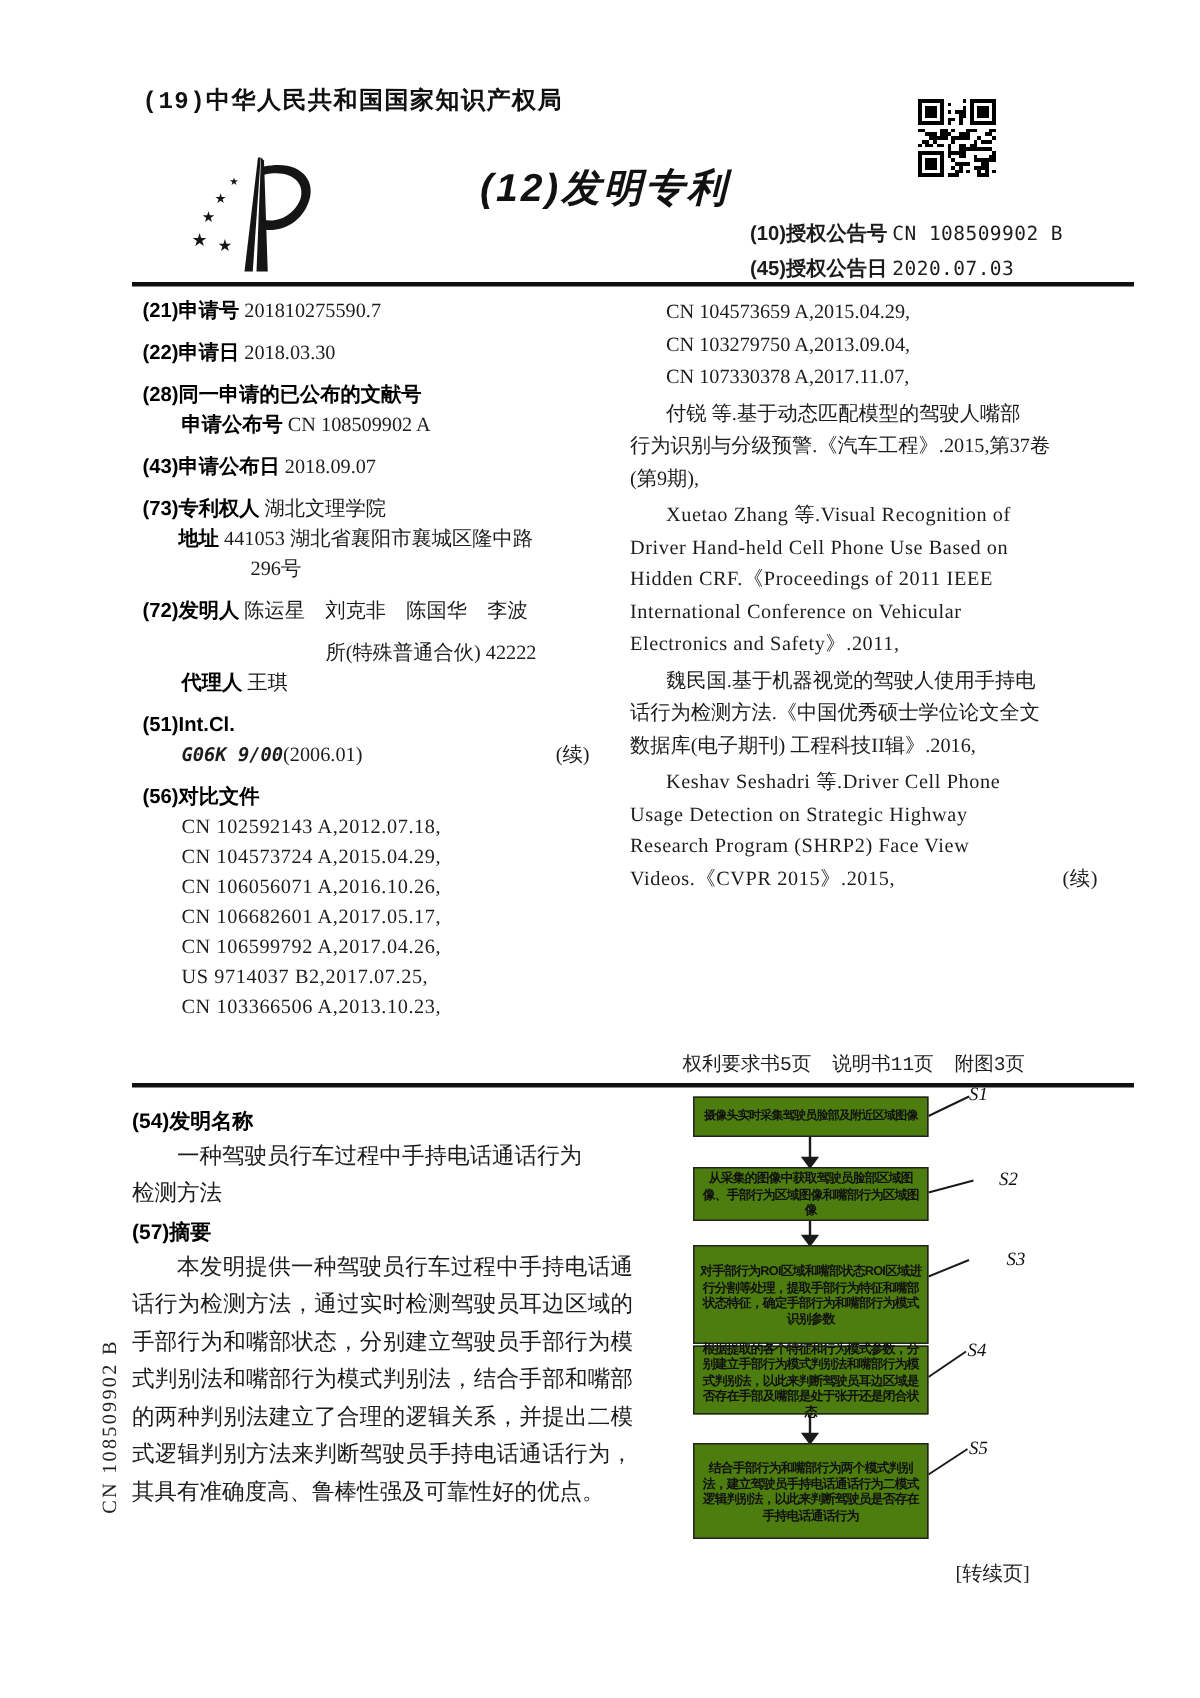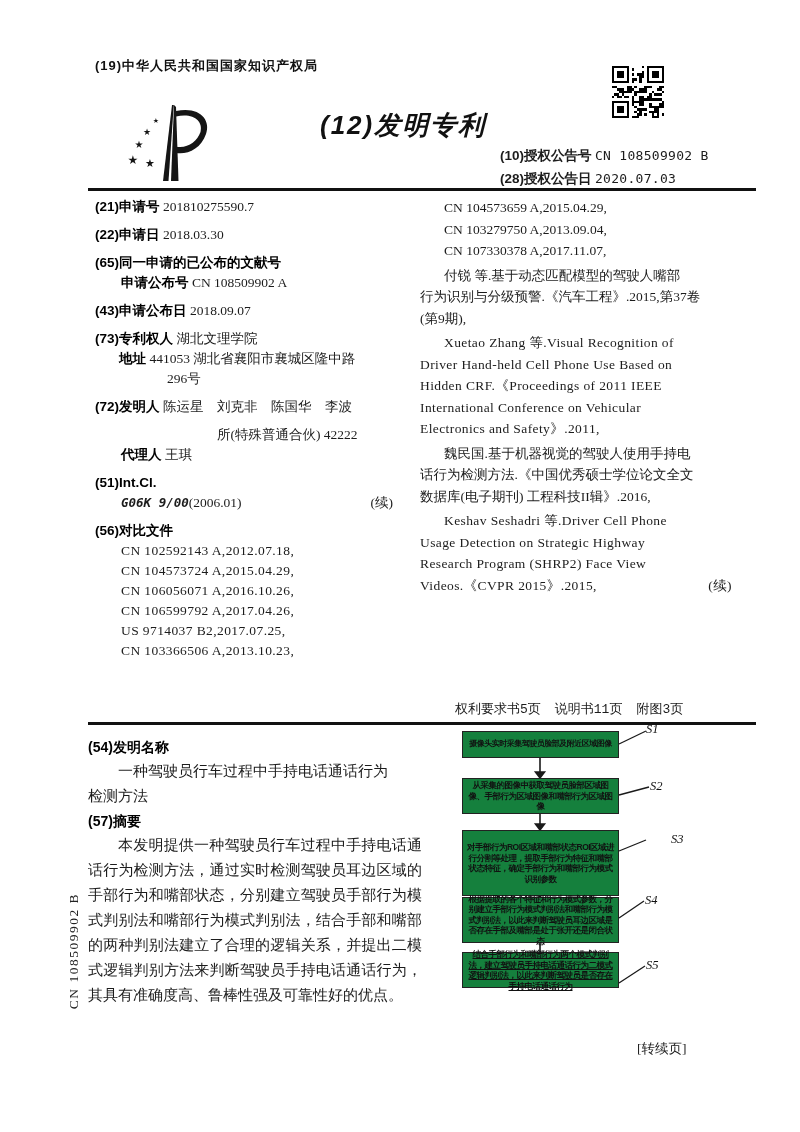--- a/index.html
+++ b/index.html
@@ -1,21 +1,21 @@
 <!DOCTYPE html>
 <html><head>
 <meta charset="utf-8">
 <style>
   html,body{margin:0;padding:0;background:#e8e8e8;}
   .page{position:relative;width:800px;height:1132px;background:#ffffff;overflow:hidden;
         font-family:"Liberation Serif","DejaVu Serif",serif;color:#1c1c1c;}
 
   
-  .office{position:absolute;left:95px;top:57px;font-size:13px;font-weight:bold;
-          font-family:Liberation Sans, sans-serif;color:#111;letter-spacing:1px;}
+  .office{position:absolute;left:95px;top:57px;font-size:16px;font-weight:bold;
+          font-family:Liberation Mono, monospace;color:#111;letter-spacing:1px;}
   .qr{position:absolute;left:612px;top:66px;width:52px;height:52px;}
   .logo{position:absolute;left:112px;top:96px;width:128px;height:90px;}
   .doc-type{position:absolute;left:320px;top:108px;font-size:26px;font-weight:bold;
             font-family:"Liberation Sans",sans-serif;color:#111;letter-spacing:2px;font-style:italic;}
   .hline{position:absolute;font-size:13.5px;white-space:nowrap;}
   .grant-no{left:500px;top:147px;}
   .grant-date{left:500px;top:170px;}
   .hline .lab{font-weight:bold;font-family:"Liberation Sans",sans-serif;}
   .hline .val{font-family:"DejaVu Sans Mono",monospace;font-size:13px;letter-spacing:0.3px;}
 
@@ -54,29 +54,29 @@
   .title-line{font-size:15px;line-height:25px;}
   .title-line.i1{text-indent:2em;}
   .abstract{font-size:15px;line-height:25px;text-align:justify;text-indent:2em;margin:0;}
 
   
   .fc{position:absolute;left:430px;top:720px;width:300px;height:300px;}
   .fc svg.wires{position:absolute;left:0;top:0;}
   .fc-box{position:absolute;left:32px;width:157px;border:1.5px solid #222;box-sizing:border-box;
           display:flex;align-items:center;justify-content:center;text-align:center;
           font-family:"Liberation Sans",sans-serif;font-weight:bold;color:#111;
-          font-size:8.5px;line-height:10.5px;letter-spacing:-0.5px;padding:2px 2px;background:#15803d;}
+          font-size:8.5px;line-height:10.5px;letter-spacing:-0.5px;padding:2px 2px;background:#4d7c0f;}
   .fc-s1{top:11px;height:27px;white-space:nowrap;font-size:8px;}
   .fc-s2{top:58px;height:36px;}
   .fc-s3{top:110px;height:66px;}
   .fc-s4{top:177px;height:46px;}
-  .fc-s5{top:232px;height:36px;text-decoration:underline;}
+  .fc-s5{top:242px;height:64px;}
   .fc-lab{position:absolute;font-style:italic;font-size:12.5px;font-family:"Liberation Serif",serif;color:#111;}
   .fl-1{left:216px;top:2px;}
-  .fl-2{left:220px;top:59px;}
+  .fl-2{left:236px;top:59px;}
   .fl-3{left:217px;top:112px;margin-left:24px;}
   .fl-4{left:215px;top:173px;}
   .fl-5{left:216px;top:238px;}
 
   .side-code{position:absolute;left:-29px;top:943px;width:205px;text-align:center;
              transform:rotate(-90deg);font-size:13.5px;letter-spacing:1.5px;color:#222;
              font-family:"Liberation Serif",serif;}
   .continued{position:absolute;left:637px;top:1040px;font-size:13.5px;color:#222;}
 </style>
 </head>
@@ -319,37 +319,37 @@
     <text x="38" y="71" font-size="11" text-anchor="middle" fill="#151515">★</text>
   </svg>
 
   <div class="doc-type">(12)发明专利</div>
 
   <div class="hline grant-no">
     <span class="lab">(10)授权公告号</span>
     <span class="val">CN 108509902 B</span>
   </div>
   <div class="hline grant-date">
-    <span class="lab">(28)授权公告日</span>
+    <span class="lab">(45)授权公告日</span>
     <span class="val">2020.07.03</span>
   </div>
 
   <div class="rule rule-top"></div>
 
   <div class="col-left">
     <div class="blk">
       <span class="lab">(21)申请号</span>
       <span>201810275590.7</span>
     </div>
     <div class="blk">
       <span class="lab">(22)申请日</span>
       <span>2018.03.30</span>
     </div>
     <div class="blk">
-      <div class="lab">(65)同一申请的已公布的文献号</div>
+      <div class="lab">(28)同一申请的已公布的文献号</div>
       <div class="ind">
         <span class="lab">申请公布号</span>
         <span>CN 108509902 A</span>
       </div>
     </div>
     <div class="blk">
       <span class="lab">(43)申请公布日</span>
       <span>2018.09.07</span>
     </div>
     <div class="blk">
@@ -381,20 +381,21 @@
           <span class="intcl-class">G06K 9/00</span><span>(2006.01)</span>
         </span>
         <span>(续)</span>
       </div>
     </div>
     <div class="blk">
       <div class="lab">(56)对比文件</div>
       <div class="refline">CN 102592143 A,2012.07.18,</div>
       <div class="refline">CN 104573724 A,2015.04.29,</div>
       <div class="refline">CN 106056071 A,2016.10.26,</div>
+      <div class="refline">CN 106682601 A,2017.05.17,</div>
       <div class="refline">CN 106599792 A,2017.04.26,</div>
       <div class="refline">US 9714037 B2,2017.07.25,</div>
       <div class="refline">CN 103366506 A,2013.10.23,</div>
     </div>
   </div>
 
   <div class="col-right">
     <div class="line first">CN 104573659 A,2015.04.29,</div>
     <div class="line first">CN 103279750 A,2013.09.04,</div>
     <div class="line first">CN 107330378 A,2017.11.07,</div>

